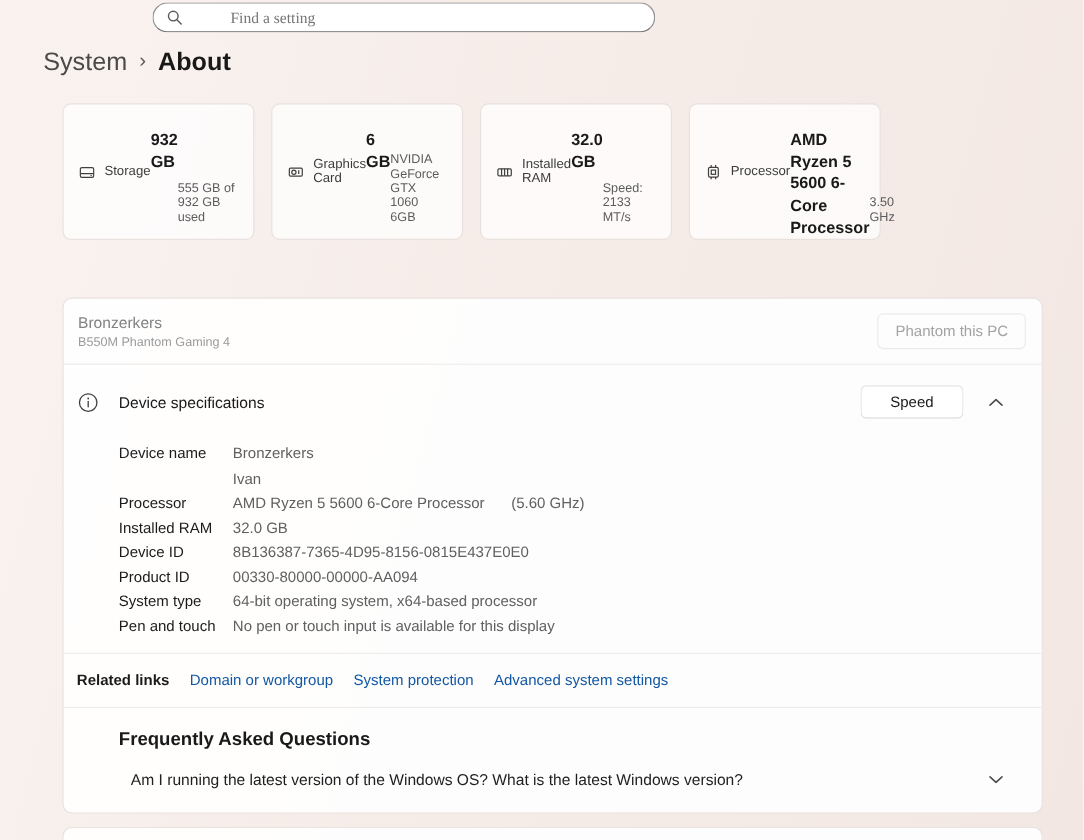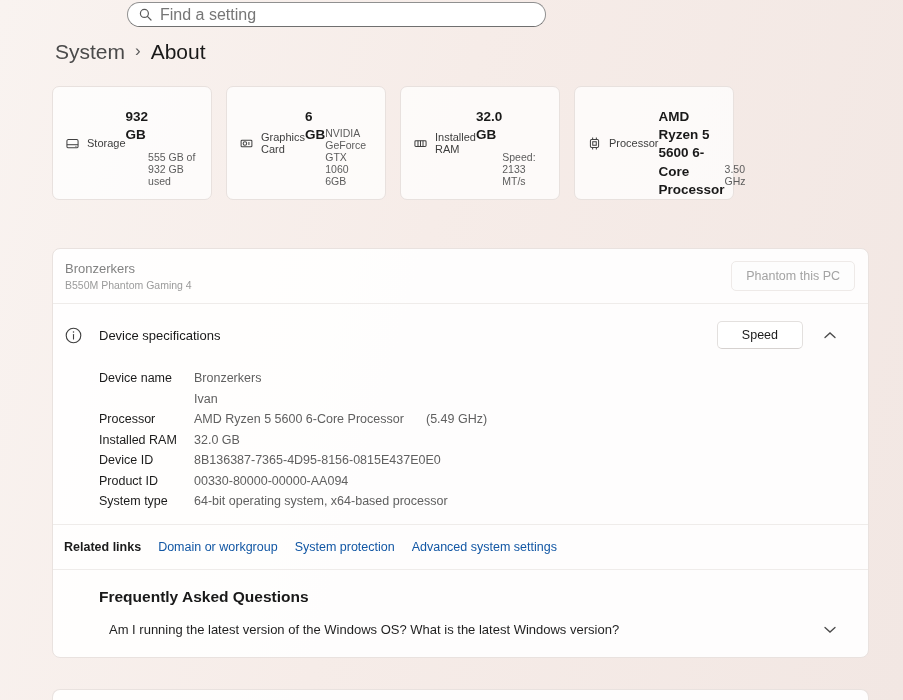--- a/index.html
+++ b/index.html
@@ -5,30 +5,30 @@
   * { margin:0; padding:0; box-sizing:border-box; }
   html,body { width:903px; height:700px; }
   body { font-family:"Liberation Sans","DejaVu Sans",sans-serif; color:#191919; }
   .page { position:relative; width:903px; height:700px; overflow:hidden;
           background:linear-gradient(105deg,#f9f3f0 0%,#f6ece8 45%,#f2e7e3 100%); }
 
   
   .search-box { position:absolute; left:127px; top:2px; width:419px; height:25px;
     background:#fff; border:1px solid #909090; border-bottom-color:#6f6f6f;
     border-radius:13px; display:flex; align-items:center; padding:0 11px; gap:8px; }
-  .search-box input { border:none; outline:none; flex:1; font-size:16px; color:#333;
-    background:transparent; font-family:Liberation Sans, sans-serif; }
+  .search-box input { border:none; outline:none; flex:1; font-size:13px; color:#333;
+    background:transparent; font-family:Liberation Serif, serif;margin-left:32px; }
   .search-box input::placeholder { color:#767676; }
 
   
-  .breadcrumb { position:absolute; left:55px; top:40px; display:flex; align-items:center;
+  .breadcrumb { position:absolute; left:36px; top:40px; display:flex; align-items:center;
     gap:10px; font-size:21px; }
   .bc-parent { color:#4a4a4a; cursor:pointer; }
   .bc-sep { font-size:17px; color:#5a5a5a; transform:translateY(-1px); }
-  .bc-current { color:#191919; font-weight:400; }
+  .bc-current { color:#191919; font-weight:700; }
 
   
   .cards { position:absolute; left:52px; top:86px; display:flex; gap:14px; }
   .card { width:160px; height:114px; background:rgba(255,255,255,0.74);
     border:1px solid #e8e1de; border-radius:7px; padding:12px 13px;
     display:flex; flex-direction:row; }
   .card-head { display:flex; align-items:center; gap:8px; }
   .card-label { font-size:11px; color:#3d3d3d; }
   .card-value { margin-top:9px; font-size:13.5px; font-weight:700; color:#191919; line-height:1.35; }
   .card-detail { margin-top:auto; font-size:10.5px; color:#5c5c5c; }
@@ -199,38 +199,42 @@
         <div class="spec-row">
           <div class="spec-label">Device name</div>
           <div class="spec-value">
             <div>Bronzerkers</div>
             <div>Ivan</div>
           </div>
         </div>
         <div class="spec-row">
           <div class="spec-label">Processor</div>
           <div class="spec-value">
-            <span class="v-main">AMD Ryzen 5 5600 6-Core Processor</span><span>(5.49 GHz)</span>
+            <span class="v-main">AMD Ryzen 5 5600 6-Core Processor</span><span>(5.60 GHz)</span>
           </div>
         </div>
         <div class="spec-row">
           <div class="spec-label">Installed RAM</div>
           <div class="spec-value">32.0 GB</div>
         </div>
         <div class="spec-row">
           <div class="spec-label">Device ID</div>
           <div class="spec-value">8B136387-7365-4D95-8156-0815E437E0E0</div>
         </div>
         <div class="spec-row">
           <div class="spec-label">Product ID</div>
           <div class="spec-value">00330-80000-00000-AA094</div>
         </div>
         <div class="spec-row">
           <div class="spec-label">System type</div>
           <div class="spec-value">64-bit operating system, x64-based processor</div>
+        </div>
+        <div class="spec-row">
+          <div class="spec-label">Pen and touch</div>
+          <div class="spec-value">No pen or touch input is available for this display</div>
         </div>
       </div>
     </div>
 
     <div class="panel-section related">
       <span class="related-label">Related links</span>
       <a class="link">Domain or workgroup</a>
       <a class="link">System protection</a>
       <a class="link">Advanced system settings</a>
     </div>

